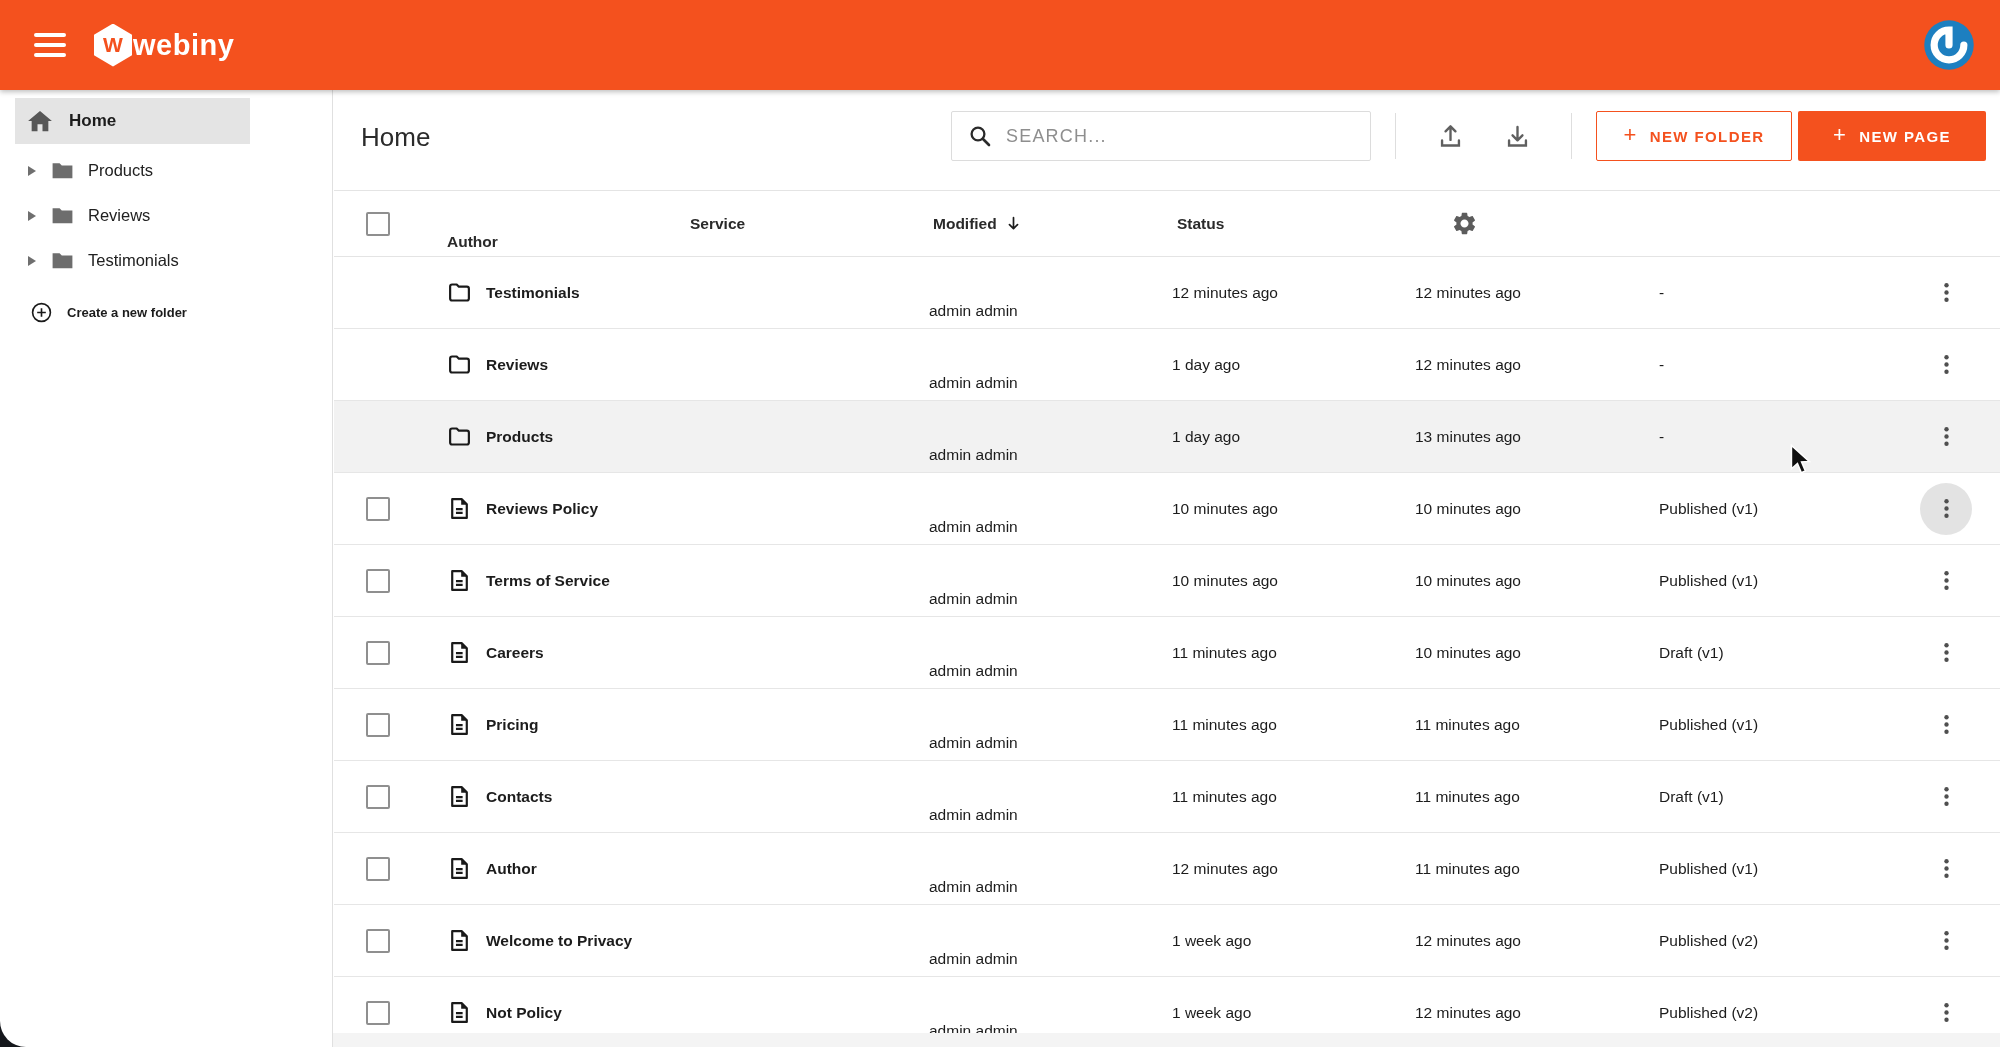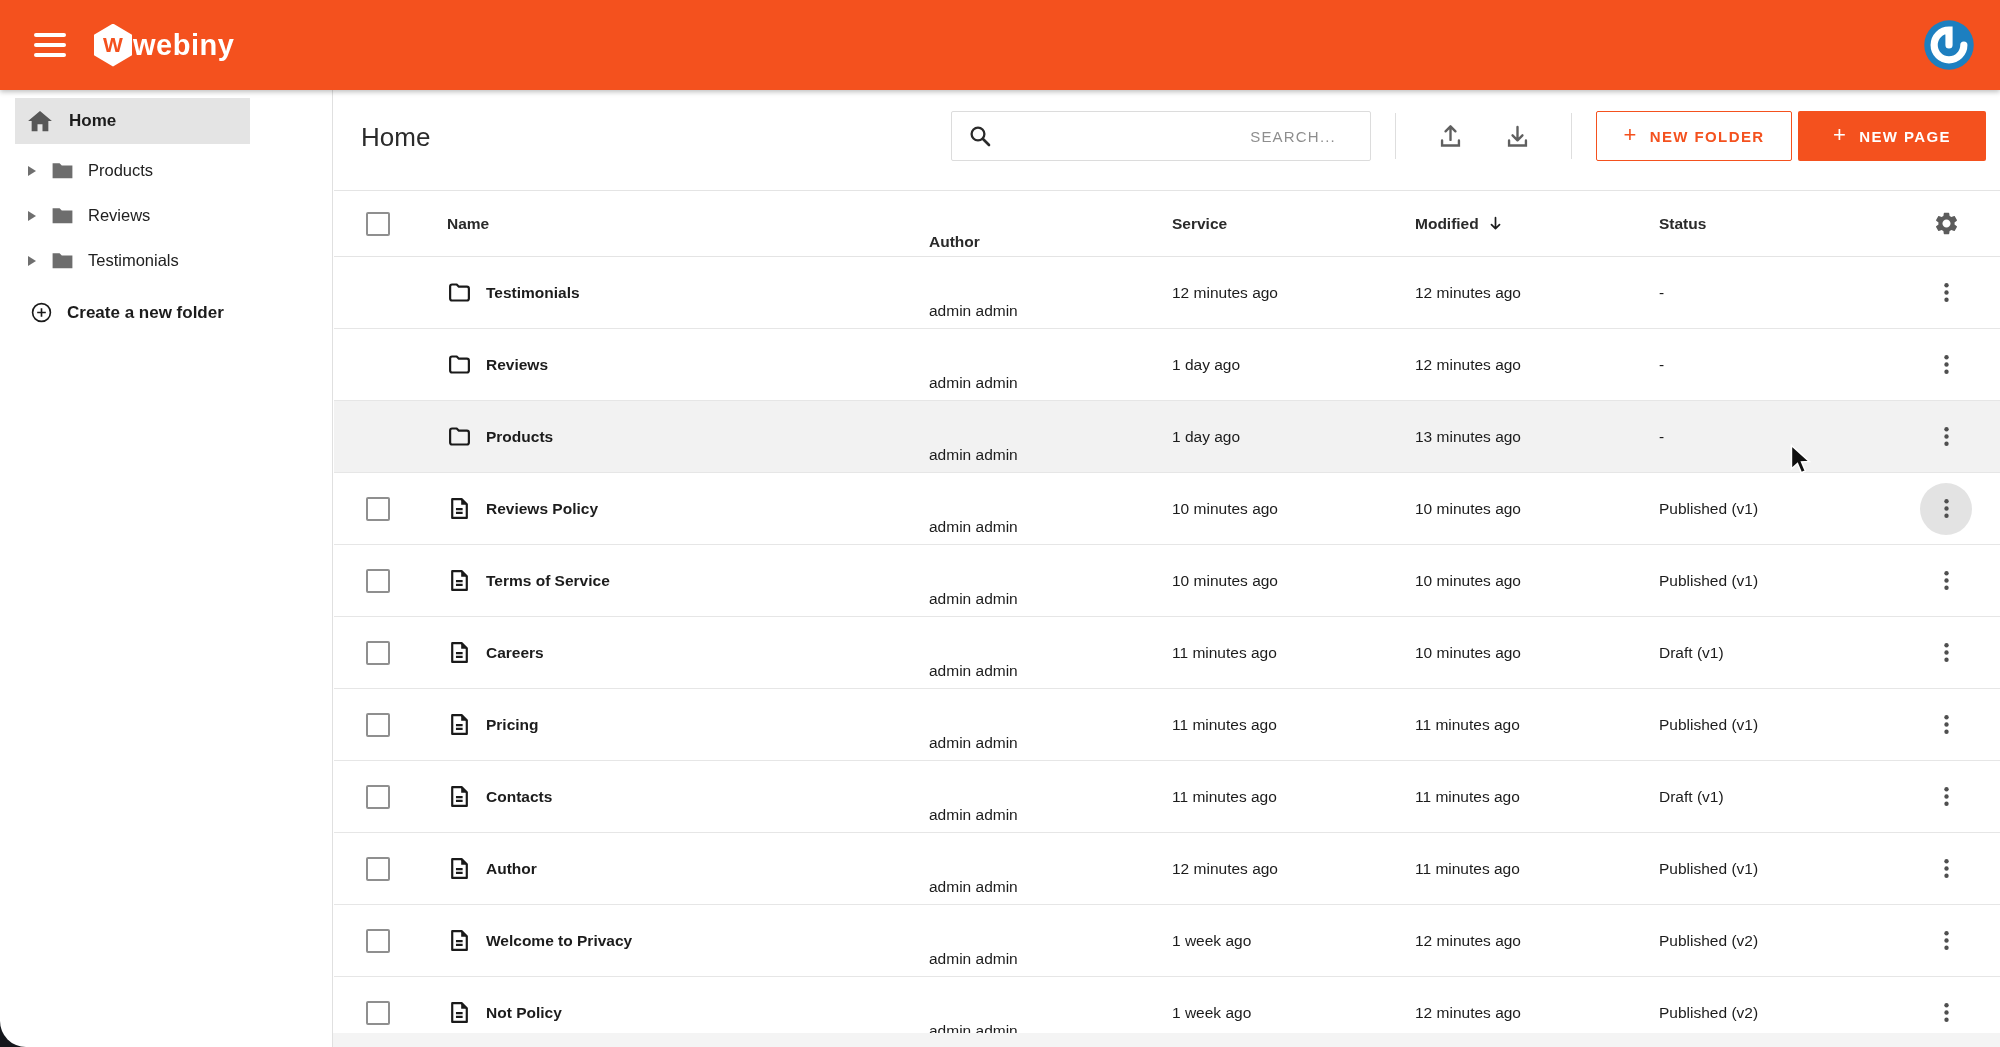--- a/index.html
+++ b/index.html
@@ -29,31 +29,31 @@
   .sidebar { position:absolute; left:0; top:90px; bottom:0; width:333px; background:#fff;
     border-right:1px solid #e0e0e0; border-bottom-left-radius:26px; z-index:2; padding-top:8px; }
   .side-home { height:46px; margin:0 82px 4px 15px; width:235px; background:#e4e4e4;
     display:flex; align-items:center; padding-left:12px; cursor:pointer; }
   .side-home .lbl { font-weight:bold; font-size:17px; margin-left:16px; }
   .tree-item { height:45px; display:flex; align-items:center; padding-left:28px; cursor:pointer; }
   .caret { width:0; height:0; border-left:8px solid #6f6f6f; border-top:5.5px solid transparent;
     border-bottom:5.5px solid transparent; margin-right:14px; }
   .tree-item .lbl { font-size:16.5px; margin-left:13px; color:#212121; }
   .create-folder { display:flex; align-items:center; padding-left:30px; margin-top:18px; cursor:pointer; }
-  .create-folder .lbl { font-weight:bold; font-size:17px; margin-left:14px; }
+  .create-folder .lbl { font-weight:bold; font-size:13px; margin-left:14px; }
 
   
   .main { position:absolute; left:334px; top:90px; right:0; bottom:14px; background:#fff; z-index:1; overflow:hidden; }
 
   .toolbar { position:relative; height:100px; }
   .page-title { position:absolute; left:27px; top:32px; font-size:26px; color:#2b2b2b; }
   .searchbox { position:absolute; left:617px; top:21px; width:420px; height:50px; background:#fff;
     border:1px solid #dcdcdc; border-radius:2px; display:flex; align-items:center; padding-left:16px; }
-  .searchbox input { border:none; outline:none; font-family:inherit; font-size:15px; letter-spacing:1.2px;
-    color:#444; width:330px; margin-left:14px; background:transparent;text-align:right; }
+  .searchbox input { border:none; outline:none; font-family:inherit; font-size:18px; letter-spacing:1.2px;
+    color:#444; width:330px; margin-left:14px; background:transparent; }
   .searchbox input::placeholder { color:#8e8e8e; }
   .tool-divider { position:absolute; top:23px; width:1px; height:46px; background:#dedede; }
   .icon-btn { position:absolute; top:24px; width:44px; height:44px; display:flex; align-items:center;
     justify-content:center; cursor:pointer; }
   .btn { position:absolute; top:21px; height:50px; display:flex; align-items:center; justify-content:center;
     font-size:15px; font-weight:bold; letter-spacing:1.4px; border-radius:2px; cursor:pointer; }
   .btn .plus { font-size:22px; font-weight:normal; margin-right:12px; position:relative; top:-1px; }
   .btn-outline { left:1262px; width:196px; background:#fff; }
   .btn-solid { left:1464px; width:188px; color:#fff; }
 
@@ -188,21 +188,20 @@
         <span class="plus">+</span>
         <span>NEW PAGE</span>
       </div>
     </div>
 
     <div class="table">
       <div class="thead">
         <div class="col c-check">
             <span class="checkbox"></span>
           </div>
-        <div class="col c-name-h">Name</div>
         <div class="col c-author">Author</div>
         <div class="col c-created">Service</div>
         <div class="col c-modified">
           <span>Modified</span>
           <span class="sort-arrow">
             <svg width="17" height="17" viewBox="0 0 16 16">
               <path d="M8 2.5 V12.5 M4.2 9 L8 12.8 L11.8 9" fill="none" stroke="#1c1c1c" stroke-width="1.6" stroke-linecap="round" stroke-linejoin="round"></path>
             </svg>
           </span>
         </div>

